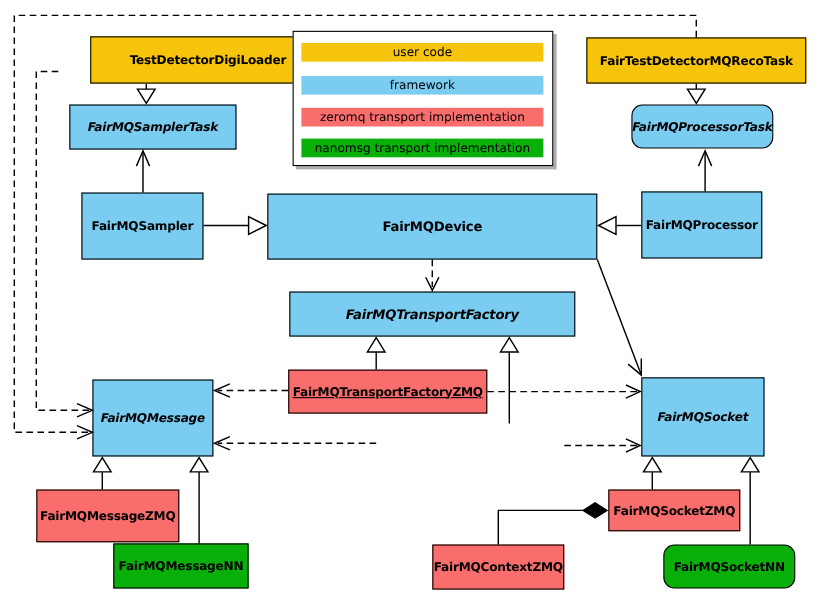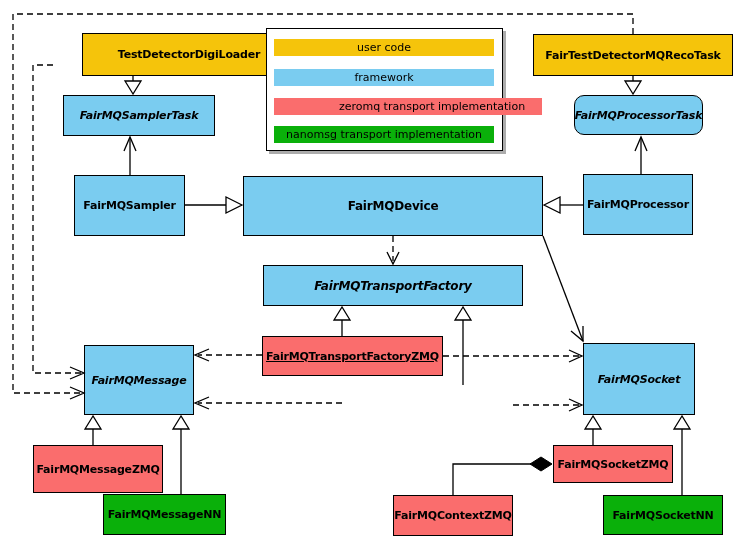--- a/index.html
+++ b/index.html
@@ -62,26 +62,26 @@
   <div class="node c-fw abstract" style="left:583px;top:343px;width:112px;height:72px;">FairMQSocket</div>
 
   <div class="node c-zmq" style="left:33px;top:445px;width:130px;height:48px;">FairMQMessageZMQ</div>
 
   <div class="node c-nn" style="left:103px;top:494px;width:123px;height:41px;">FairMQMessageNN</div>
 
   <div class="node c-zmq" style="left:393px;top:495px;width:120px;height:41px;">FairMQContextZMQ</div>
 
   <div class="node c-zmq" style="left:553px;top:445px;width:120px;height:38px;">FairMQSocketZMQ</div>
 
-  <div class="node c-nn" style="left:603px;top:495px;width:120px;height:40px;">FairMQSocketNN</div>
+  <div class="node c-nn" style="left:603px;top:495px;width:120px;height:40px;border-radius:10px;">FairMQSocketNN</div>
 
   <div class="legend">
     <div class="legend-item c-user" style="top:10px;">user code</div>
     <div class="legend-item c-fw" style="top:40px;">framework</div>
-    <div class="legend-item c-zmq" style="top:69px;padding-left:48px;">zeromq transport implementation</div>
+    <div class="legend-item c-zmq" style="top:69px;">zeromq transport implementation</div>
     <div class="legend-item c-nn" style="top:97px;">nanomsg transport implementation</div>
   </div>
 
   <svg class="edges" width="748" height="549" viewBox="0 0 748 549">
 
     <g>
       <line x1="133" y1="76" x2="133" y2="81"></line>
       <polygon class="hollow" points="133,94 125,81 141,81"></polygon>
     </g>
 

